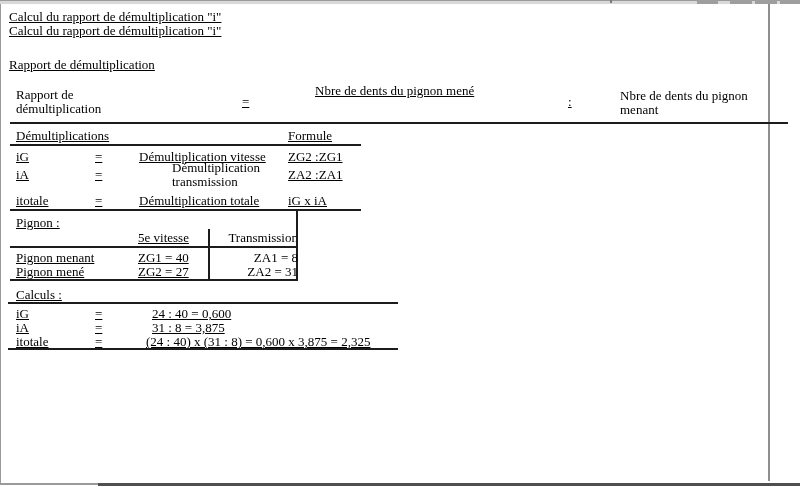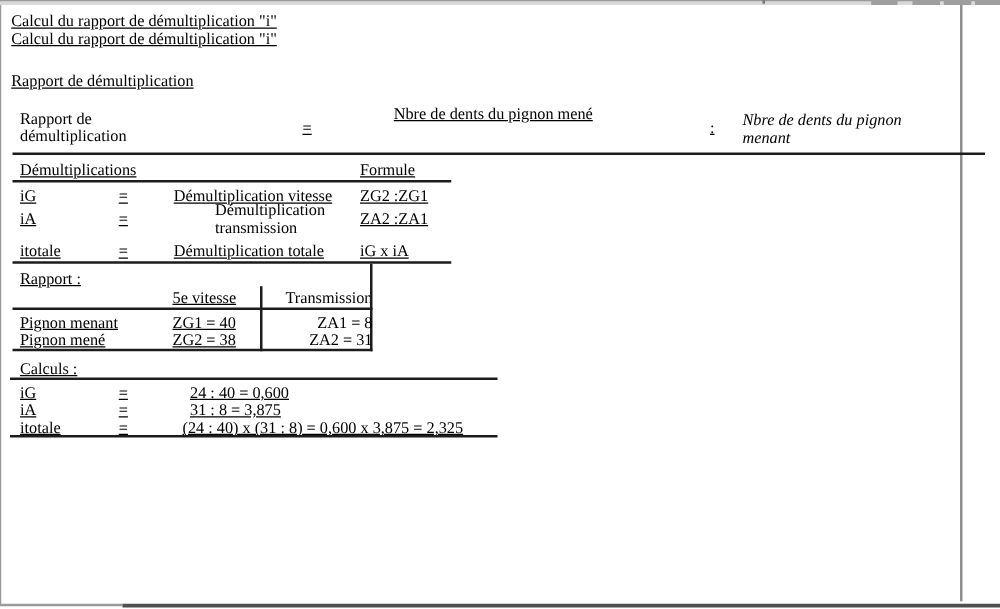--- a/index.html
+++ b/index.html
@@ -41,21 +41,21 @@
 <div class="dark-bar"></div>
 
 <span class="t" style="left:9px;top:10px;">Calcul du rapport de démultiplication "i"</span>
 <span class="t" style="left:9px;top:24px;">Calcul du rapport de démultiplication "i"</span>
 <span class="t" style="left:9px;top:58px;">Rapport de démultiplication</span>
 
 <div class="w" style="left:16px;top:88px;width:100px;">Rapport de démultiplication</div>
 <span class="t" style="left:242px;top:95px;">=</span>
 <span class="t" style="left:315px;top:84px;">Nbre de dents du pignon mené</span>
 <span class="t" style="left:568px;top:95px;">:</span>
-<div class="w" style="left:594px;top:89px;width:140px;font-style:italic;">Nbre de dents du pignon menant</div>
+<div class="w" style="left:620px;top:89px;width:140px;">Nbre de dents du pignon menant</div>
 <div class="ln" style="left:10px;top:122px;width:778px;"></div>
 
 <span class="t" style="left:16px;top:129px;">Démultiplications</span>
 <span class="t" style="left:288px;top:129px;">Formule</span>
 <div class="ln" style="left:10px;top:144px;width:351px;"></div>
 
 <span class="t" style="left:16px;top:150px;">iG</span>
 <span class="t" style="left:95px;top:150px;">=</span>
 <span class="t" style="left:139px;top:150px;">Démultiplication vitesse</span>
 <span class="t" style="left:288px;top:150px;text-align:right;">ZG2 :ZG1</span>
@@ -64,33 +64,33 @@
 <span class="t" style="left:95px;top:168px;">=</span>
 <div class="w" style="left:139px;top:161px;width:150px;margin-left:33px;">Démultiplication transmission</div>
 <span class="t" style="left:288px;top:168px;">ZA2 :ZA1</span>
 
 <span class="t" style="left:16px;top:194px;">itotale</span>
 <span class="t" style="left:95px;top:194px;">=</span>
 <span class="t" style="left:139px;top:194px;">Démultiplication totale</span>
 <span class="t" style="left:288px;top:194px;">iG x iA</span>
 <div class="ln" style="left:10px;top:209px;width:351px;"></div>
 
-<span class="t" style="left:16px;top:216px;">Rapport :</span>
+<span class="t" style="left:16px;top:216px;">Pignon :</span>
 <span class="t" style="left:138px;top:231px;">5e vitesse</span>
 <div class="w c" style="left:208px;top:231px;width:90px;">Transmission</div>
 <div class="vln" style="left:208px;top:229px;height:52px;"></div>
 <div class="vln" style="left:296px;top:211px;height:70px;"></div>
 <div class="ln" style="left:10px;top:246px;width:288px;"></div>
 
 <span class="t" style="left:16px;top:251px;">Pignon menant</span>
 <span class="t" style="left:138px;top:251px;">ZG1 = 40</span>
 <div class="w c" style="left:208px;top:251px;width:90px;">ZA1 = 8</div>
 
 <span class="t" style="left:16px;top:265px;">Pignon mené</span>
-<span class="t" style="left:138px;top:265px;">ZG2 = 38</span>
+<span class="t" style="left:138px;top:265px;">ZG2 = 27</span>
 <div class="w c" style="left:208px;top:265px;width:90px;">ZA2 = 31</div>
 <div class="ln" style="left:10px;top:279px;width:288px;"></div>
 
 <span class="t" style="left:16px;top:288px;">Calculs :</span>
 <div class="ln" style="left:8px;top:302px;width:390px;"></div>
 
 <span class="t" style="left:16px;top:307px;">iG</span>
 <span class="t" style="left:95px;top:307px;">=</span>
 <span class="t" style="left:152px;top:307px;text-align:right;">24 : 40 = 0,600</span>
 

